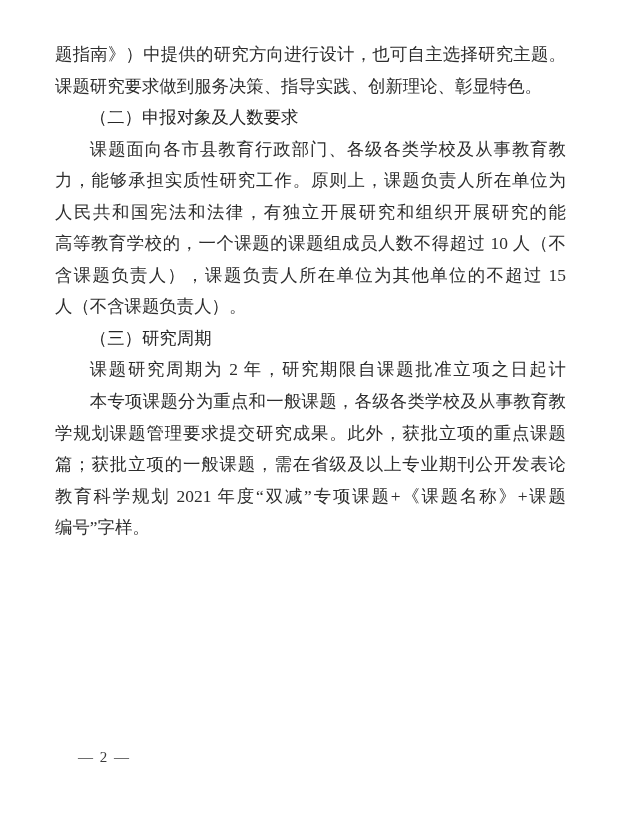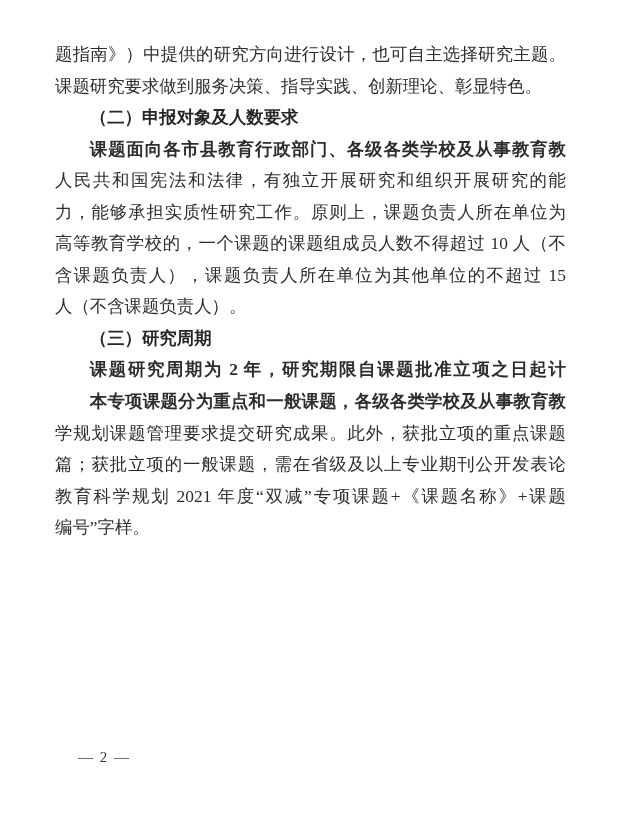--- a/index.html
+++ b/index.html
@@ -27,24 +27,23 @@
     height: 31.55px;
     color: #2d2d2d;
     text-align: justify;
     overflow: visible;
   }
   .line.fill {
     text-align-last: justify;
   }
   .line.indent {
     text-indent: 2em;
-    font-weight: bold;
   }
   .line.heading {
-    font-weight: bold;
+    font-weight: normal;
     color: #262626;
   }
   .page-number {
     position: absolute;
     left: 78px;
     top: 747px;
     font-size: 15px;
     line-height: 20px;
     color: #3a3a3a;
     letter-spacing: 1.5px;
@@ -52,22 +51,22 @@
 </style>
 </head>
 <body>
 
 <div class="page">
   <div class="content" id="lines">
       <div class="line body fill">题指南》）中提供的研究方向进行设计，也可自主选择研究主题。</div>
       <div class="line body">课题研究要求做到服务决策、指导实践、创新理论、彰显特色。</div>
       <div class="line heading indent">（二）申报对象及人数要求</div>
       <div class="line body indent fill">课题面向各市县教育行政部门、各级各类学校及从事教育教</div>
+      <div class="line body fill">力，能够承担实质性研究工作。原则上，课题负责人所在单位为</div>
       <div class="line body fill">人民共和国宪法和法律，有独立开展研究和组织开展研究的能</div>
-      <div class="line body fill">力，能够承担实质性研究工作。原则上，课题负责人所在单位为</div>
       <div class="line body fill">高等教育学校的，一个课题的课题组成员人数不得超过 10 人（不</div>
       <div class="line body fill">含课题负责人），课题负责人所在单位为其他单位的不超过  15</div>
       <div class="line body">人（不含课题负责人）。</div>
       <div class="line heading indent">（三）研究周期</div>
       <div class="line body indent fill">课题研究周期为 2 年，研究期限自课题批准立项之日起计</div>
       <div class="line body indent fill">本专项课题分为重点和一般课题，各级各类学校及从事教育教</div>
       <div class="line body fill">学规划课题管理要求提交研究成果。此外，获批立项的重点课题</div>
       <div class="line body fill">篇；获批立项的一般课题，需在省级及以上专业期刊公开发表论</div>
       <div class="line body fill">教育科学规划 2021 年度“双减”专项课题+《课题名称》+课题</div>
       <div class="line body">编号”字样。</div>

